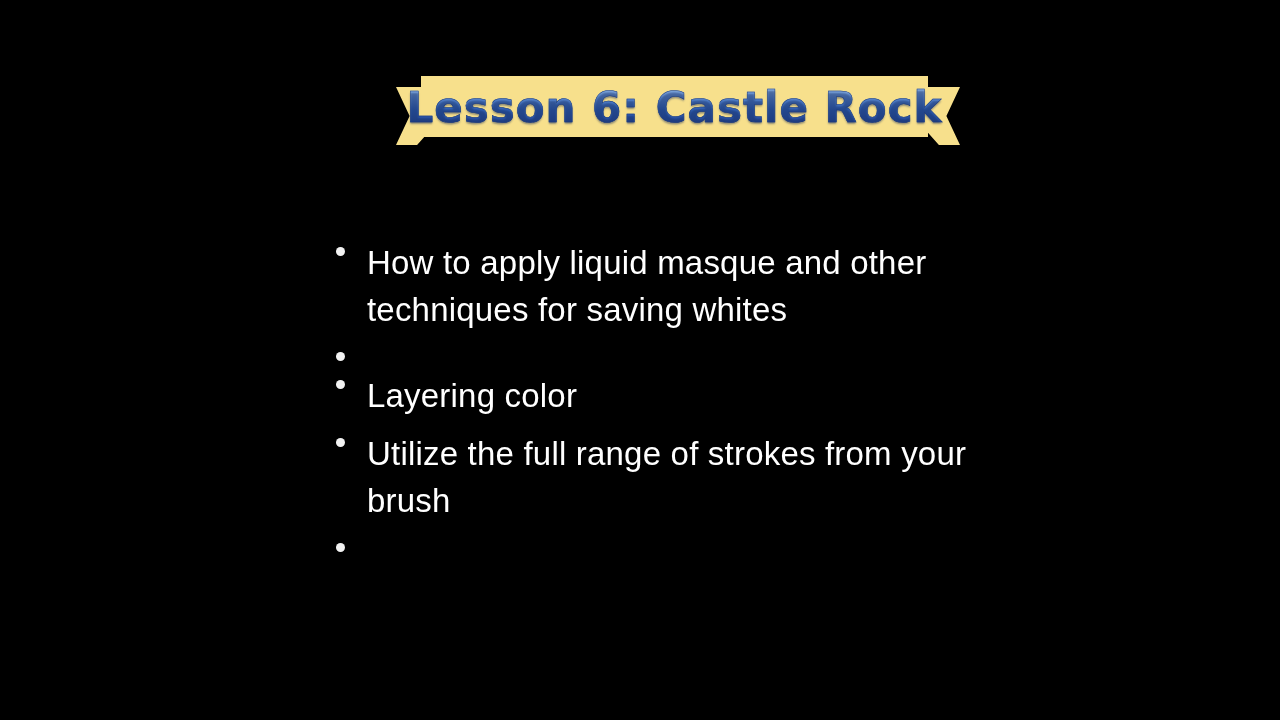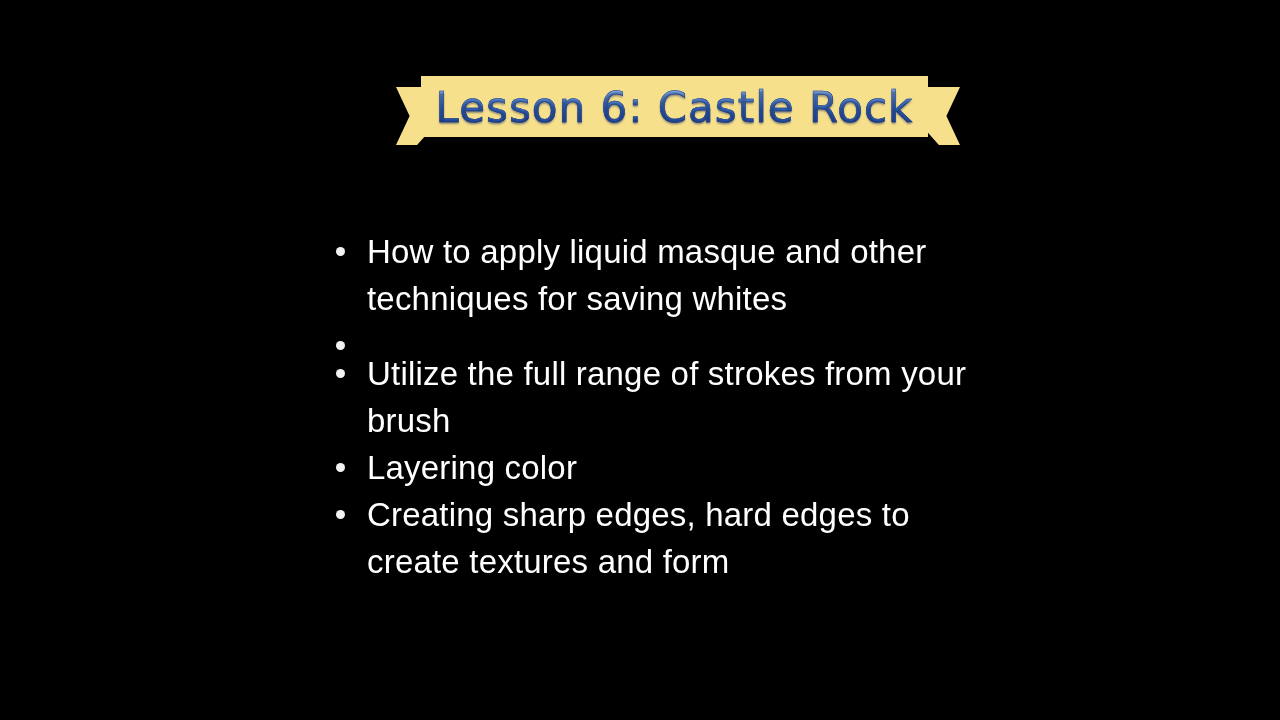--- a/index.html
+++ b/index.html
@@ -45,21 +45,21 @@
     top: 76px;
     width: 507px;
     height: 61px;
     background: #f7e08c;
     display: flex;
     align-items: center;
     justify-content: center;
   }
   .ribbon-title {
     font-family: "DejaVu Sans", "Liberation Sans", sans-serif;
-    font-weight: 400;
+    font-weight: 700;
     font-size: 42px;
     letter-spacing: 1px;
     white-space: nowrap;
     background: linear-gradient(180deg, #9dc0e8 0%, #5b8ad2 30%, #3263b8 55%, #2b55a8 75%, #1e3f8f 100%);
     -webkit-background-clip: text;
     background-clip: text;
     color: transparent;
     -webkit-text-stroke: 0.5px #1d3a7a;
     text-shadow: 0 2px 2px rgba(20, 40, 90, 0.45);
     line-height: 1;
@@ -88,20 +88,21 @@
     background: #f2f2f2;
     margin: 19px 22px 0 6px;
   }
   .bullet-text {
     color: #ffffff;
     font-size: 33px;
     line-height: 47px;
     font-weight: 400;
     letter-spacing: 0.2px;
     white-space: pre-line;
+    margin-top: 11px;
   }
 </style>
 </head>
 <body>
 
 <div class="slide">
 
   <div class="ribbon">
     <div class="ribbon-tail left"></div>
     <div class="ribbon-tail right"></div>
@@ -114,27 +115,25 @@
     <li class="bullet-item">
       <span class="bullet-dot"></span>
       <span class="bullet-text">How to apply liquid masque and other
 techniques for saving whites</span>
     </li>
     <li class="bullet-item">
       <span class="bullet-dot"></span>
     </li>
     <li class="bullet-item">
       <span class="bullet-dot"></span>
+      <span class="bullet-text">Layering color</span>
+    </li>
+    <li class="bullet-item">
+      <span class="bullet-dot"></span>
       <span class="bullet-text">Utilize the full range of strokes from your
 brush</span>
     </li>
     <li class="bullet-item">
       <span class="bullet-dot"></span>
-      <span class="bullet-text">Layering color</span>
-    </li>
-    <li class="bullet-item">
-      <span class="bullet-dot"></span>
-      <span class="bullet-text">Creating sharp edges, hard edges to
-create textures and form</span>
     </li>
   </ul>
 
 </div>
 
 </body></html>

